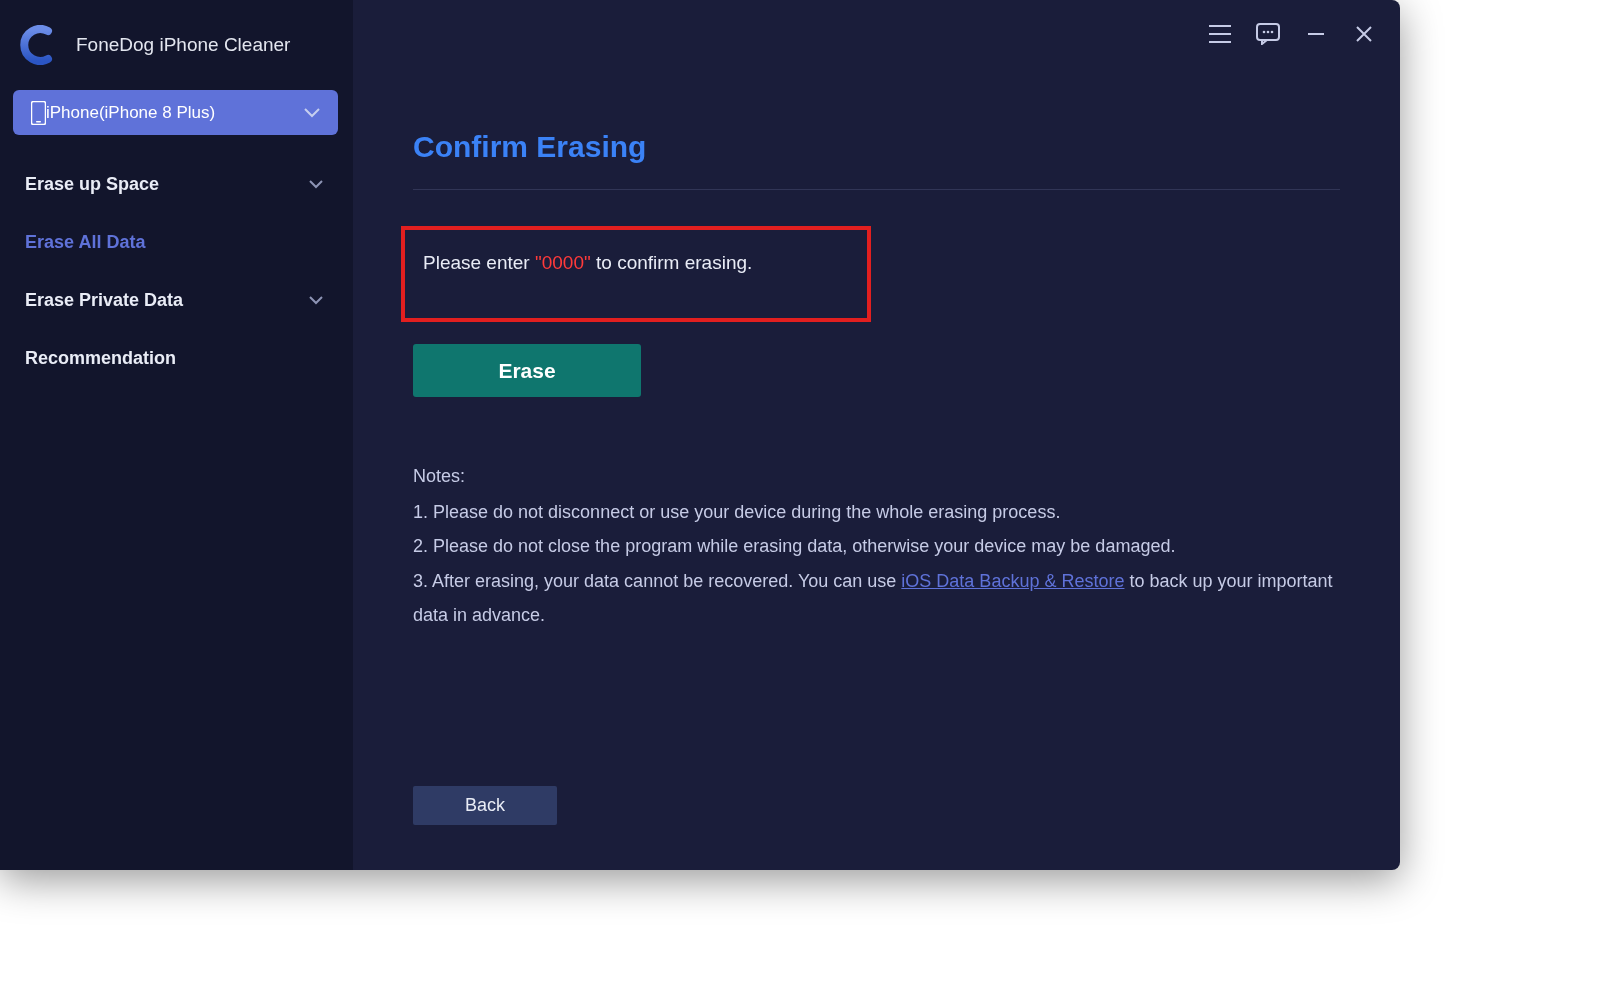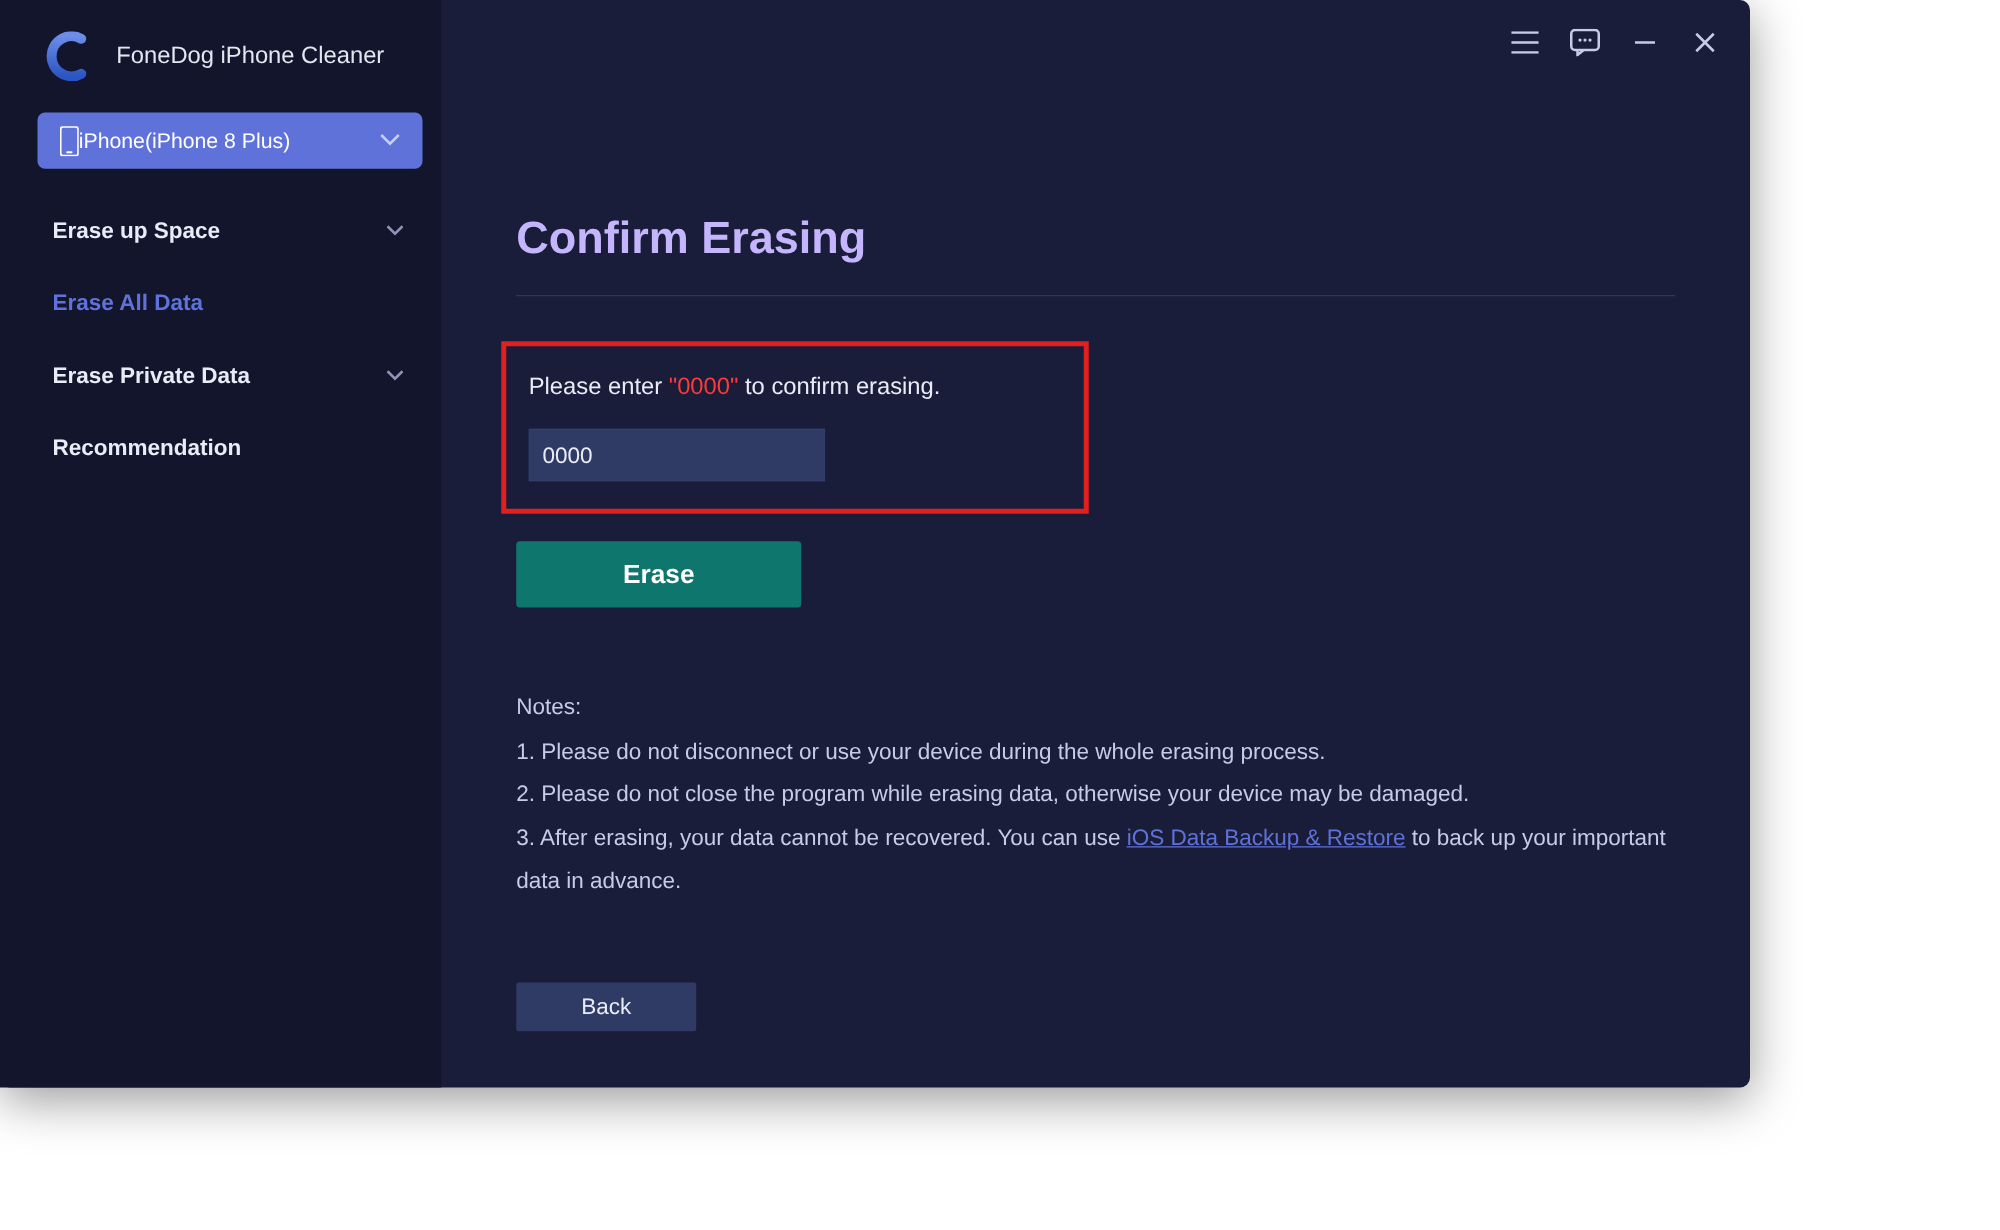--- a/index.html
+++ b/index.html
@@ -9,21 +9,21 @@
       height: 870px;
       background: #1a1d3a;
       border-radius: 8px;
       position: relative;
       display: flex;
       box-shadow: 0 10px 40px rgba(0,0,0,0.4);
     }
     .sidebar {
       width: 353px;
       background: #12152c;
-      padding: 15px 15px 15px 30px;
+      padding: 15px 15px 15px 13px;
       display: flex;
       flex-direction: column;
     }
     .logo-row {
       display: flex;
       align-items: center;
       gap: 18px;
       padding: 10px 5px 25px 5px;
     }
     .logo-icon { width: 40px; height: 40px; display: flex; align-items: center; justify-content: center; }
@@ -61,21 +61,21 @@
     }
     .titlebar-icons {
       position: absolute;
       top: 22px;
       right: 24px;
       display: flex;
       gap: 24px;
       align-items: center;
     }
     .tb-btn { width: 24px; height: 24px; display: flex; align-items: center; justify-content: center; color: #c6cbe6;}
-    .page-title { color: #c4b5fd; font-size: 36px; font-weight: 700; margin-bottom: 25px; margin-top: 39px; }
+    .page-title { color: #3b82f6; font-size: 30px; font-weight: 700; margin-bottom: 25px; }
     .divider { border-top: 1px solid #313556; margin-bottom: 36px; }
     .highlight-box {
       border: 4px solid #e21f1f;
       padding: 22px 18px 22px 18px;
       width: 470px;
       margin-bottom: 12px;
       position: relative;
       left: -12px;
     }
     .prompt-line { color: #e9ecf6; font-size: 19px; margin-bottom: 22px; }
@@ -211,23 +211,20 @@
       </span>
     </div>
 
     <h1 class="page-title">Confirm Erasing</h1>
     <div class="divider"></div>
 
     <div class="highlight-box">
       <div class="prompt-line">
         <span>Please enter </span><span class="code-span">"0000"</span><span> to confirm erasing.</span>
       </div>
-      <div class="input-wrap">
-        <input class="confirm-input" type="text" value="0000" style="">
-      </div>
     </div>
 
     <button class="erase-btn">Erase</button>
 
     <div class="notes-block">
       <div class="notes-head">Notes:</div>
       <div>1. Please do not disconnect or use your device during the whole erasing process.</div>
       <div>2. Please do not close the program while erasing data, otherwise your device may be damaged.</div>
       <div>
         <span>3. After erasing, your data cannot be recovered. You can use </span><a href="#">iOS Data Backup &amp; Restore</a><span> to back up your important data in advance.</span>

